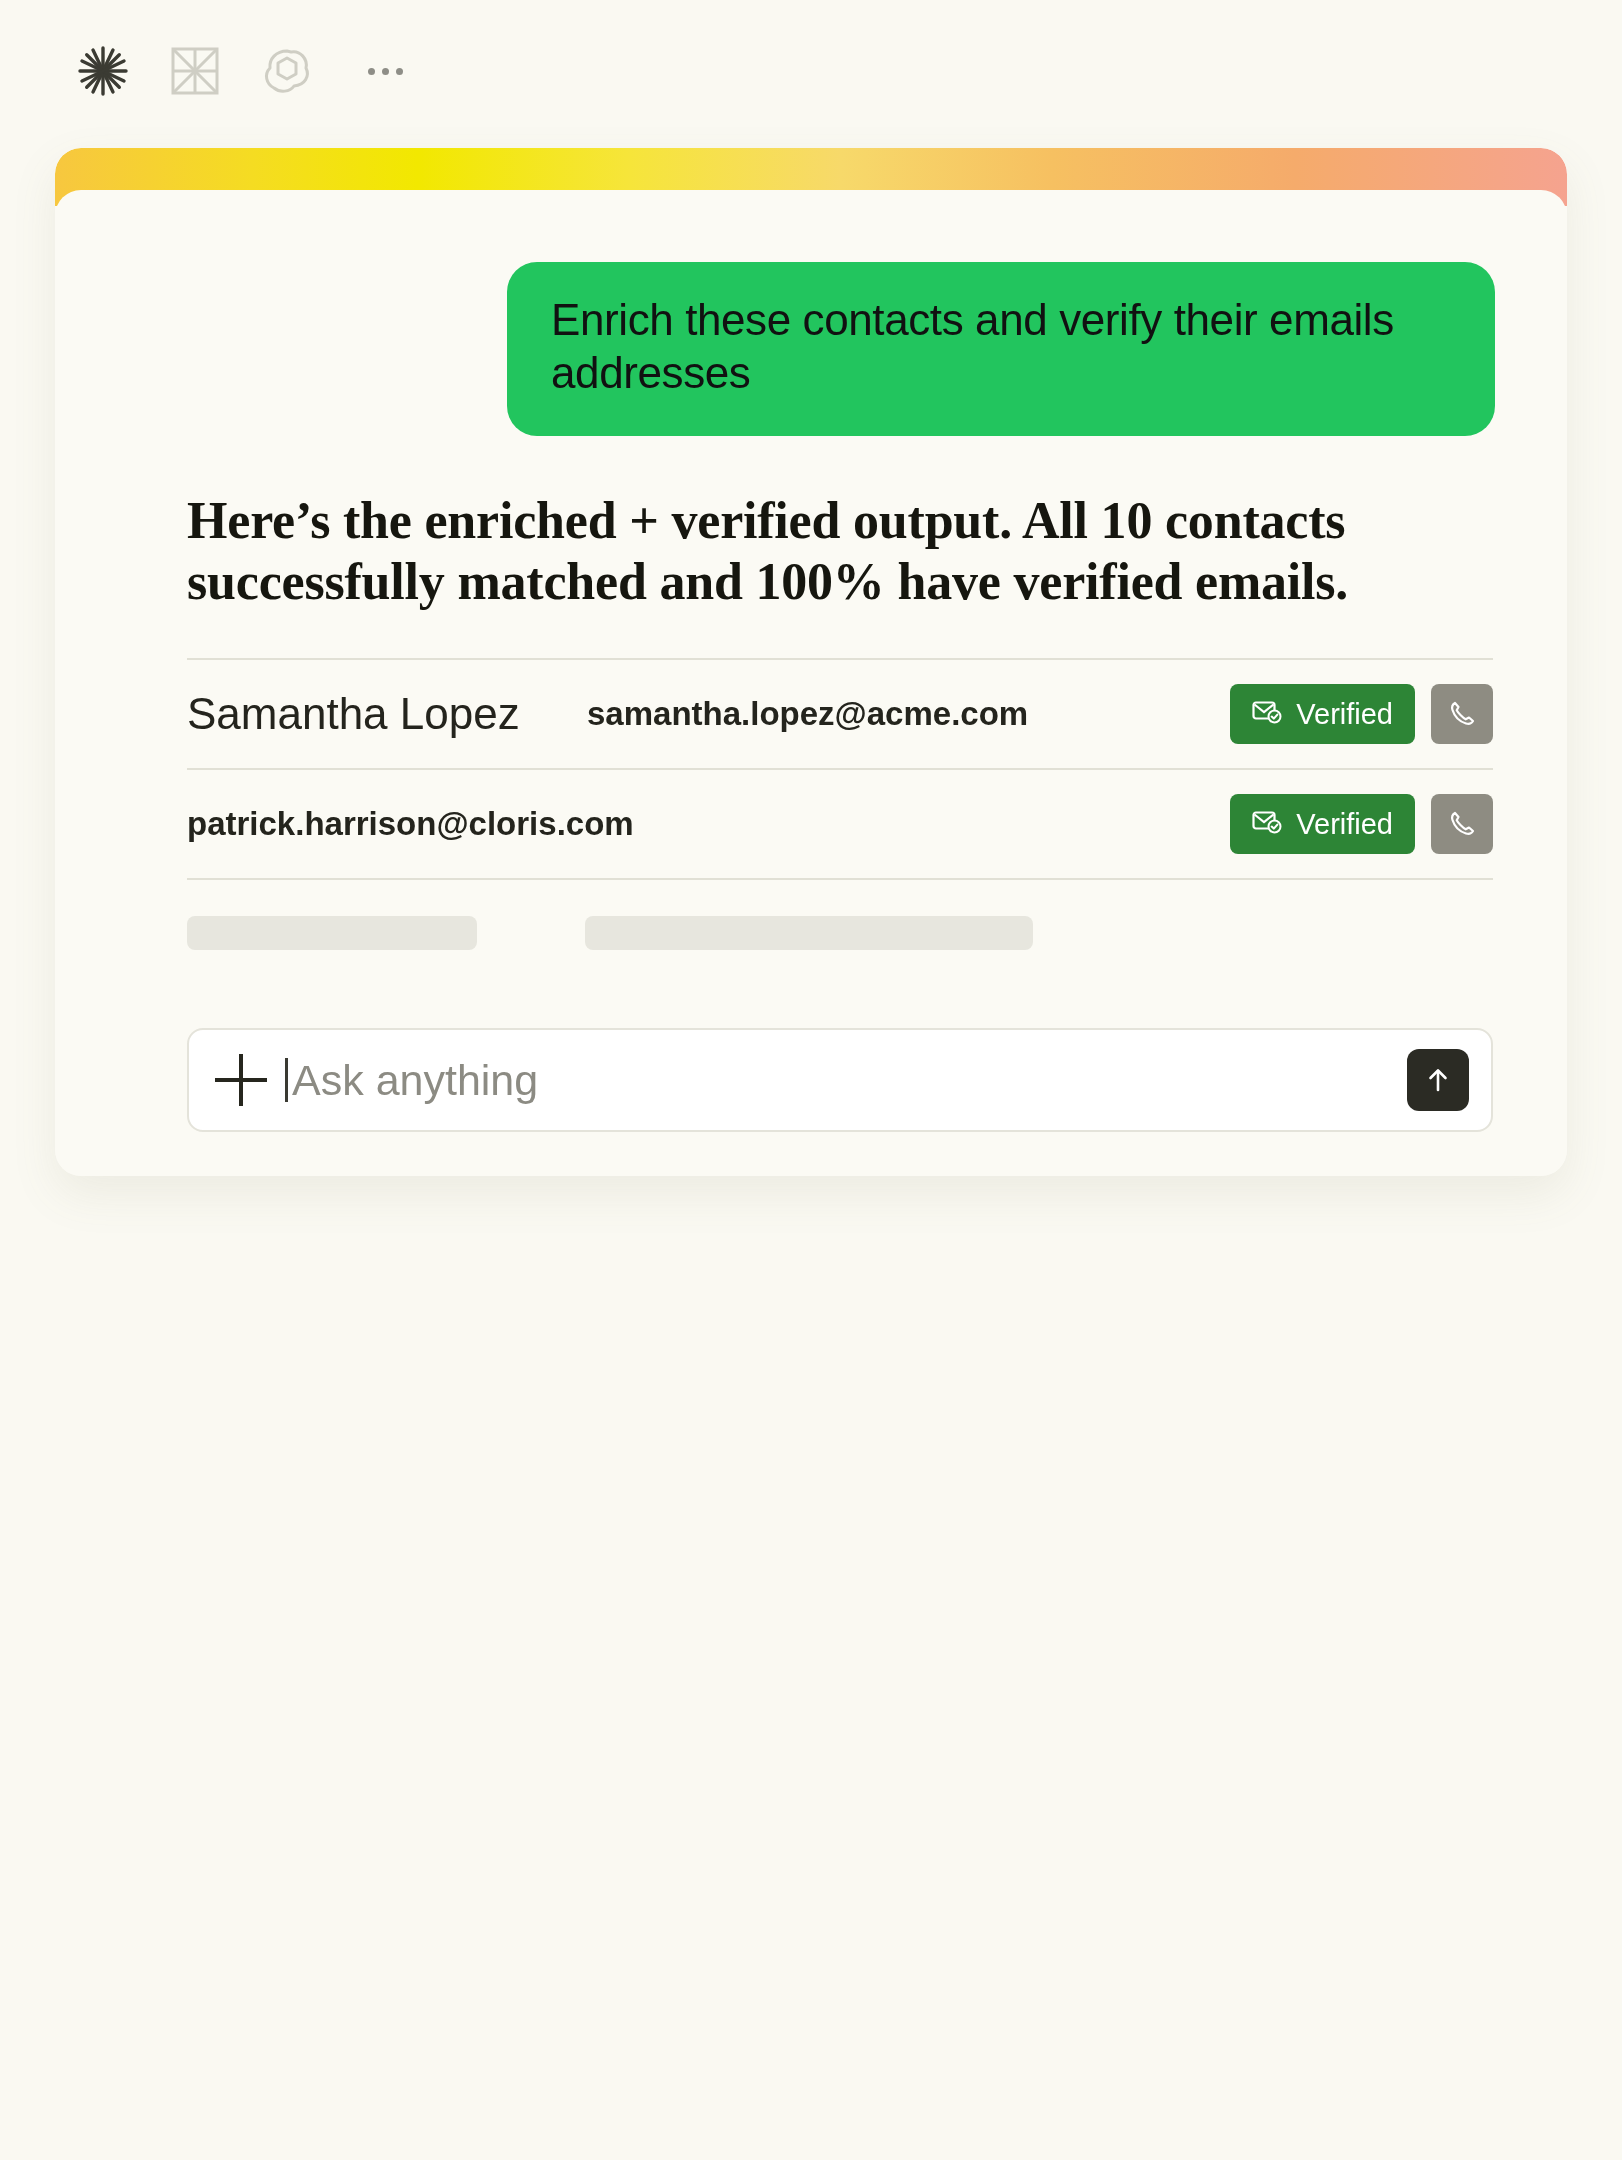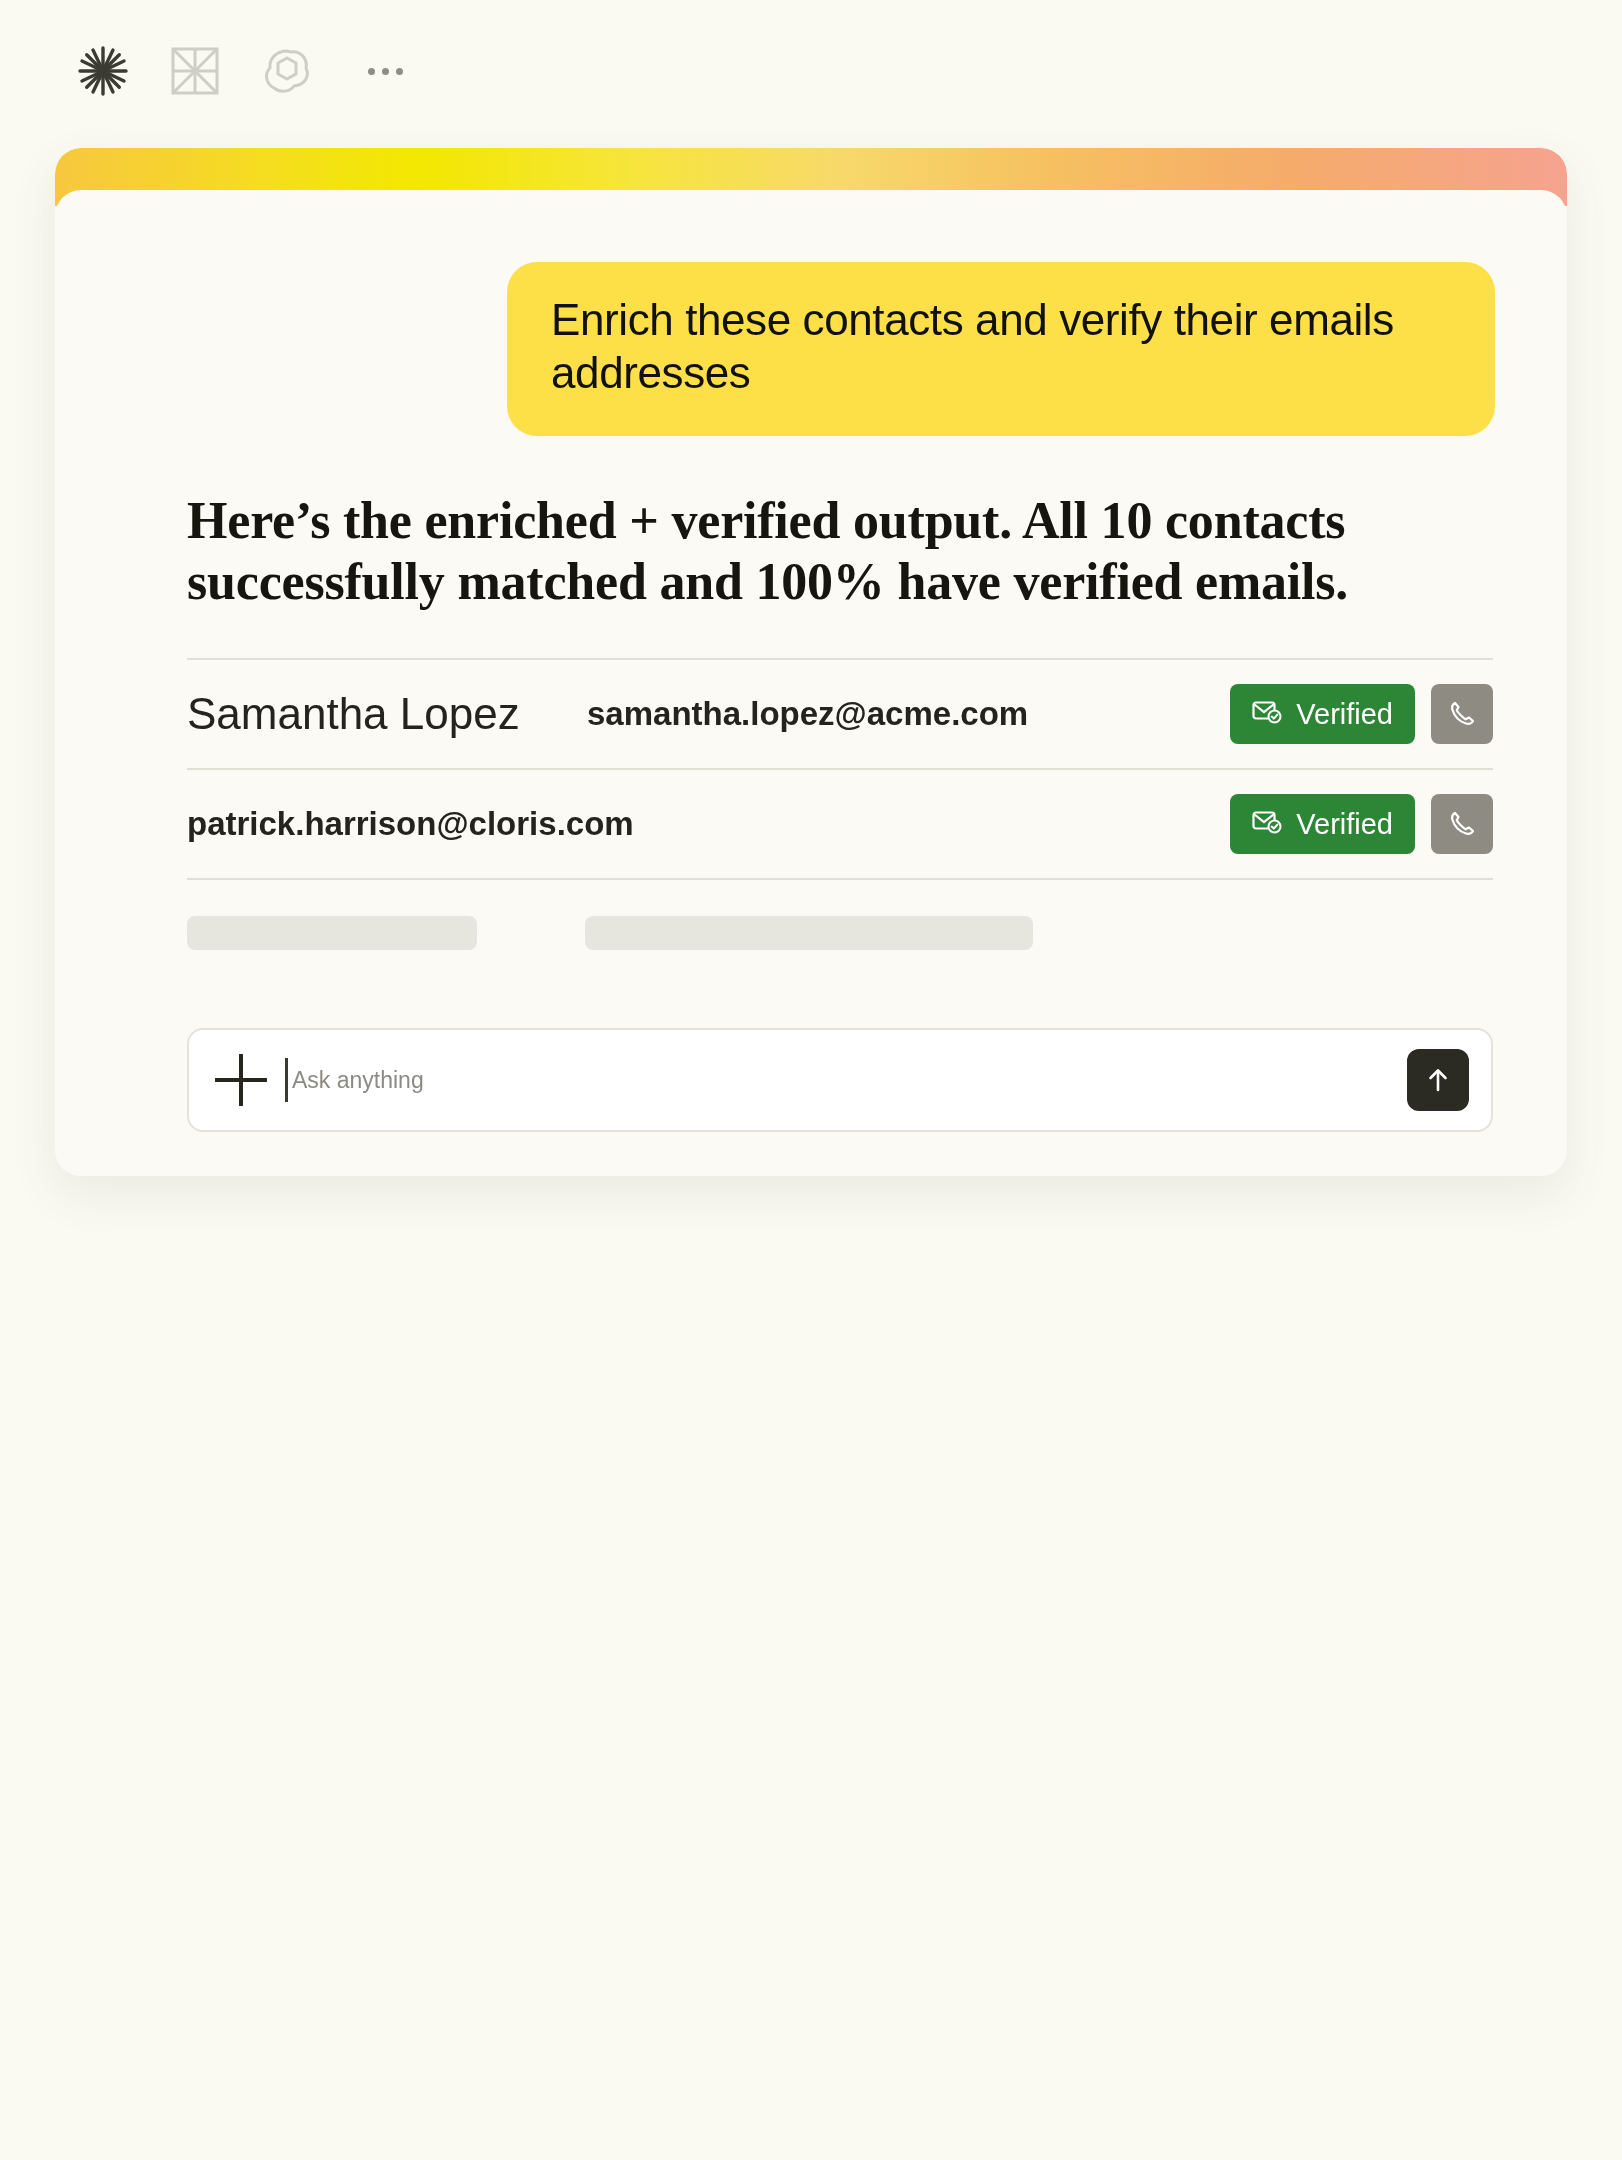--- a/index.html
+++ b/index.html
@@ -80,21 +80,21 @@
     border-radius: 26px;
   }
 
   
   .user-row {
     display: flex;
     justify-content: flex-end;
     padding: 72px 72px 0 72px;
   }
   .user-bubble {
-    background: #fde047;
+    background: #22c55e;
     border-radius: 30px;
     padding: 32px 44px 36px 44px;
     max-width: 900px;
   }
   .user-bubble p {
     margin: 0;
     font-size: 44px;
     line-height: 1.2;
     color: #111111;
     text-align: left;
@@ -207,21 +207,21 @@
   }
   .plus-icon:before { left: 0; top: 24px; width: 52px; height: 4px; }
   .plus-icon:after  { top: 0; left: 24px; height: 52px; width: 4px; }
   .caret {
     width: 3px;
     height: 44px;
     background: #3a3a32;
     margin-right: 4px;
   }
   .composer-placeholder {
-    font-size: 23px;
+    font-size: 43px;
     color: #8c8b83;
     flex: 1;
   }
   .send-btn {
     width: 62px;
     height: 62px;
     border-radius: 12px;
     background: #2b2b24;
     display: flex;
     align-items: center;

